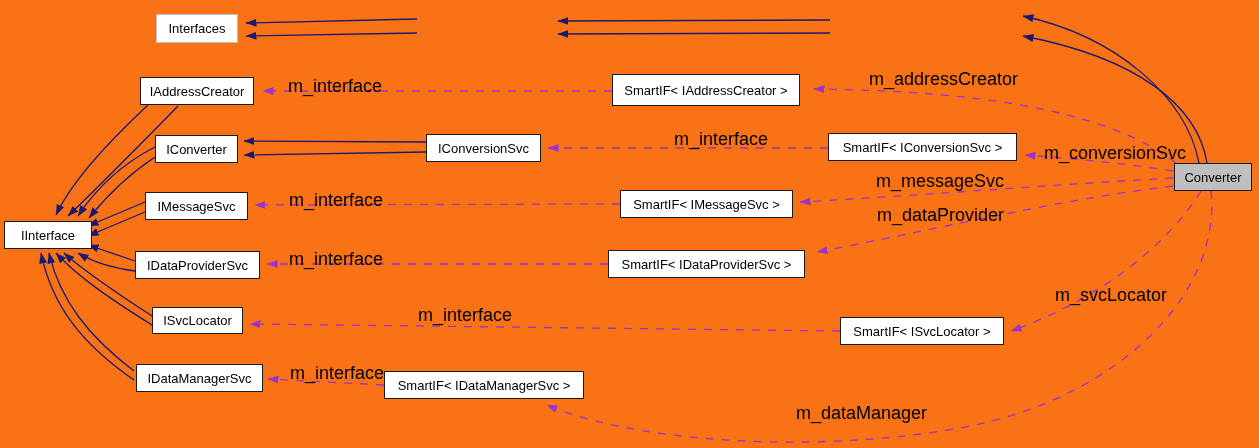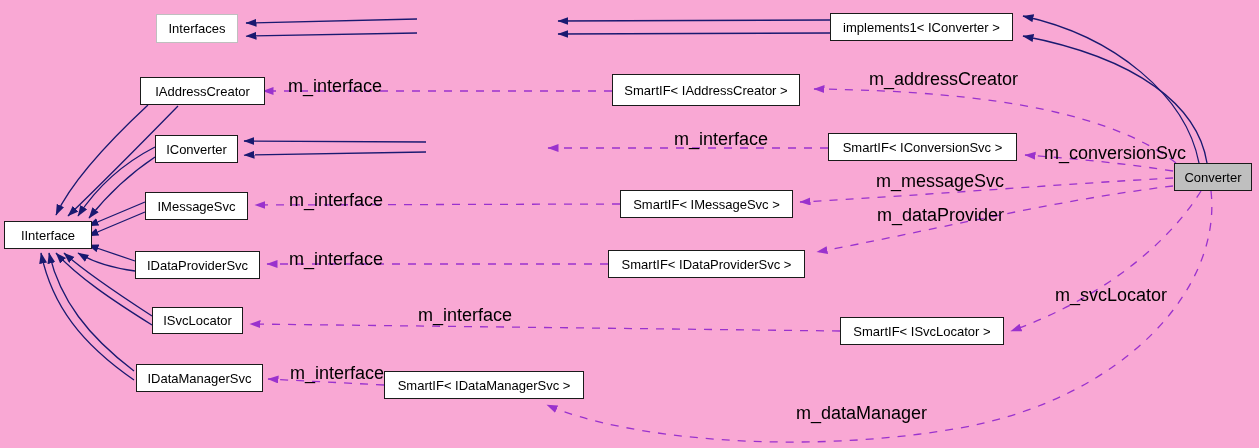--- a/index.html
+++ b/index.html
@@ -1,19 +1,19 @@
 <!DOCTYPE html>
 <html><head>
 <meta charset="utf-8">
 <style>
   html,body{margin:0;padding:0;background:#ffffff;}
   #canvas{
     position:relative;
     width:1259px;height:448px;
-    background:#f9a8d4;
+    background:#f97316;
     font-family:"Liberation Sans","DejaVu Sans",sans-serif;
     overflow:hidden;
   }
   #edges{position:absolute;left:0;top:0;width:1259px;height:448px;}
   .node{
     position:absolute;
     box-sizing:border-box;
     border:1.5px solid #1a1a1a;
     background:#ffffff;
     color:#000000;
@@ -87,36 +87,36 @@
       <path d="M 1201 191 C 1163 252 1090 303 1011 331" marker-end="url(#arrow-purple)"></path>
       <path d="M 1211 191 C 1222 288 1125 398 960 428 C 800 456 625 439 547 405" marker-end="url(#arrow-purple)"></path>
     </g>
   </svg>
 
   <div class="node template" style="left:156px;top:14px;width:82px;height:29px;">
     <span>Interfaces</span>
   </div>
 
 
-  <div class="node" style="left:830px;top:13px;width:183px;height:28px;">
-    <span>implements1&lt; IConverter &gt;</span>
-  </div>
 
-  <div class="node" style="left:140px;top:77px;width:125px;height:28px;">
+  <div class="node" style="left:140px;top:77px;width:114px;height:28px;">
     <span>IAddressCreator</span>
   </div>
 
   <div class="node" style="left:612px;top:74px;width:188px;height:32px;">
     <span>SmartIF&lt; IAddressCreator &gt;</span>
   </div>
 
   <div class="node" style="left:155px;top:135px;width:83px;height:28px;">
     <span>IConverter</span>
   </div>
 
+  <div class="node" style="left:426px;top:134px;width:115px;height:28px;">
+    <span>IConversionSvc</span>
+  </div>
 
   <div class="node" style="left:828px;top:133px;width:189px;height:28px;">
     <span>SmartIF&lt; IConversionSvc &gt;</span>
   </div>
 
   <div class="node" style="left:620px;top:190px;width:173px;height:28px;">
     <span>SmartIF&lt; IMessageSvc &gt;</span>
   </div>
 
   <div class="node" style="left:145px;top:192px;width:103px;height:28px;">

